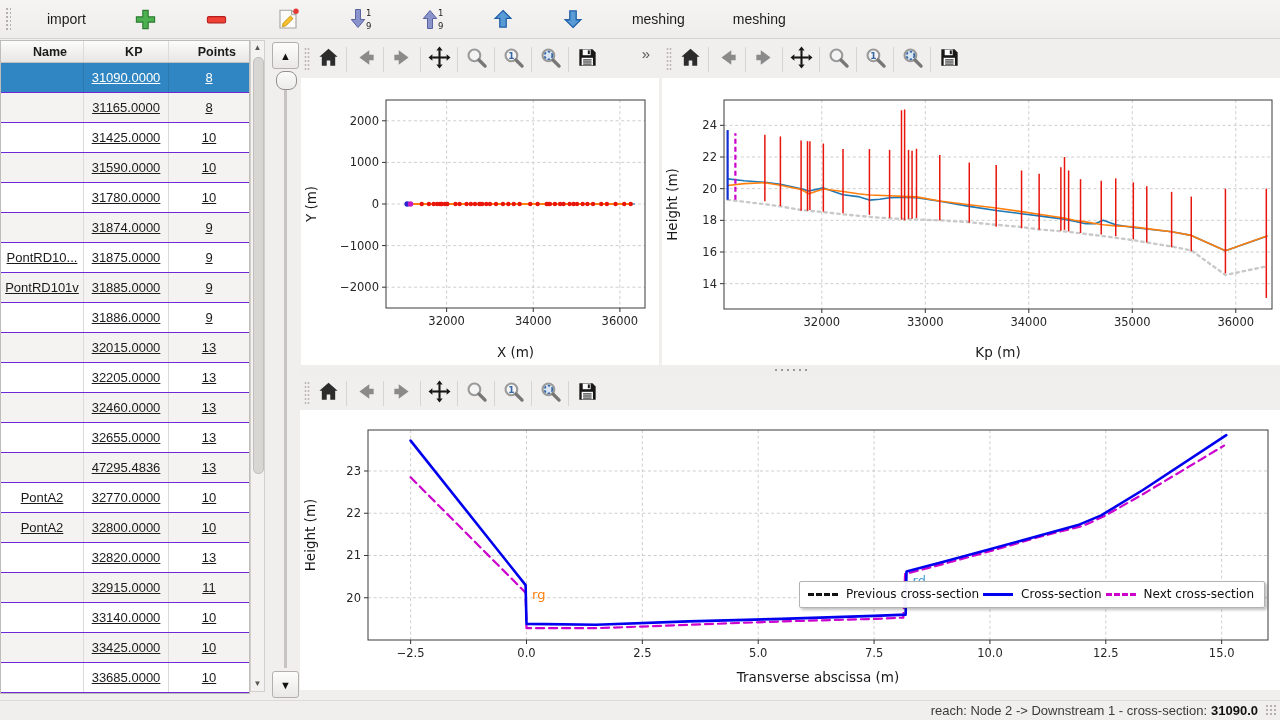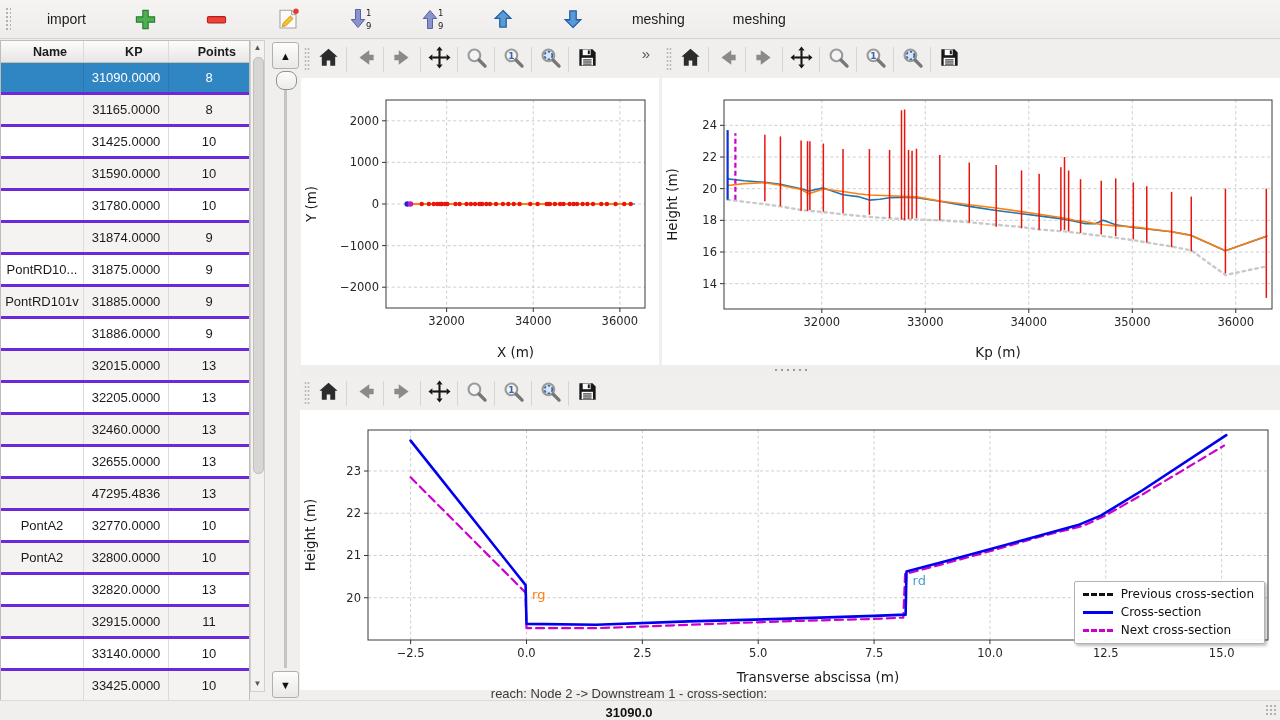--- a/index.html
+++ b/index.html
@@ -29,21 +29,21 @@
   .tbtn svg{display:block;}
   
   .ctable{
     position:absolute;left:0;top:40px;width:250px;
     background:#fff;border:1px solid #bfbdba;box-sizing:border-box;
     font-size:13px;color:#1b1b1b;
   }
   .thead{display:flex;height:21px;background:linear-gradient(#fcfcfb,#e7e6e4);
     border-bottom:1px solid #c2c0bd;font-weight:bold;font-size:12.5px;}
   .thead .tcell{display:flex;align-items:center;justify-content:center;margin-left:16px;}
-  .trow{display:flex;height:29px;border-bottom:3px solid #6d28d9;background:#fff;}
+  .trow{display:flex;height:29px;border-bottom:1px solid #6d28d9;background:#fff;text-decoration:underline;}
   .trow.alt{background:#f4f3f2;}
   .trow.sel{background:#3086c3;color:#fff;}
   .trow.sel .tcell{border-right-color:#2a78b0;}
   .tcell{display:flex;align-items:center;justify-content:center;
     border-right:1px solid #dddbd8;box-sizing:border-box;overflow:hidden;white-space:nowrap;}
   .c-name{width:83px;}
   .c-kp{width:85px;}
   .c-points{width:80px;border-right:none !important;}
   
   .vscroll{
@@ -89,32 +89,32 @@
   .splitter{position:absolute;left:300px;top:365px;width:980px;height:10px;background:#efeeec;
     display:flex;align-items:center;justify-content:center;}
   .splitter .dots{width:34px;height:4px;
     background-image:radial-gradient(circle,#9c9a96 1.1px,transparent 1.3px);
     background-size:6px 4px;}
   
   .legend{
     position:absolute;right:15px;top:171px;
     background:rgba(255,255,255,0.95);border:1px solid #b2b2b2;border-radius:2px;
     padding:5px 10px 6px 8px;box-shadow:2px 2px 3px rgba(0,0,0,0.25);
-    display:flex;flex-direction:column;gap:4px;
+    display:flex;gap:4px;
     font-family:"DejaVu Sans",sans-serif;font-size:12px;color:#111;
   }
   .legend .entry{display:flex;align-items:center;gap:8px;white-space:nowrap;}
   .legend .sample{width:30px;height:0;border-top-width:3px;}
   
   .statusbar{
     position:absolute;left:0;top:700px;width:1280px;height:20px;
     background:#f0efed;border-top:1px solid #dddbd8;
     font-size:13px;color:#3a3a3a;
     display:flex;align-items:center;justify-content:flex-end;
-    padding-right:22px;box-sizing:border-box;gap:4px;flex-direction:column;
+    padding-right:22px;box-sizing:border-box;gap:4px;
   }
   .statusbar b{color:#111;}
   .grip{position:absolute;right:2px;bottom:3px;width:13px;height:13px;
     background-image:radial-gradient(circle,#b5b2ad 1px,transparent 1.2px);
     background-size:4px 4px;}
 </style>
 </head>
 <body>
 
 <div class="app-toolbar">

